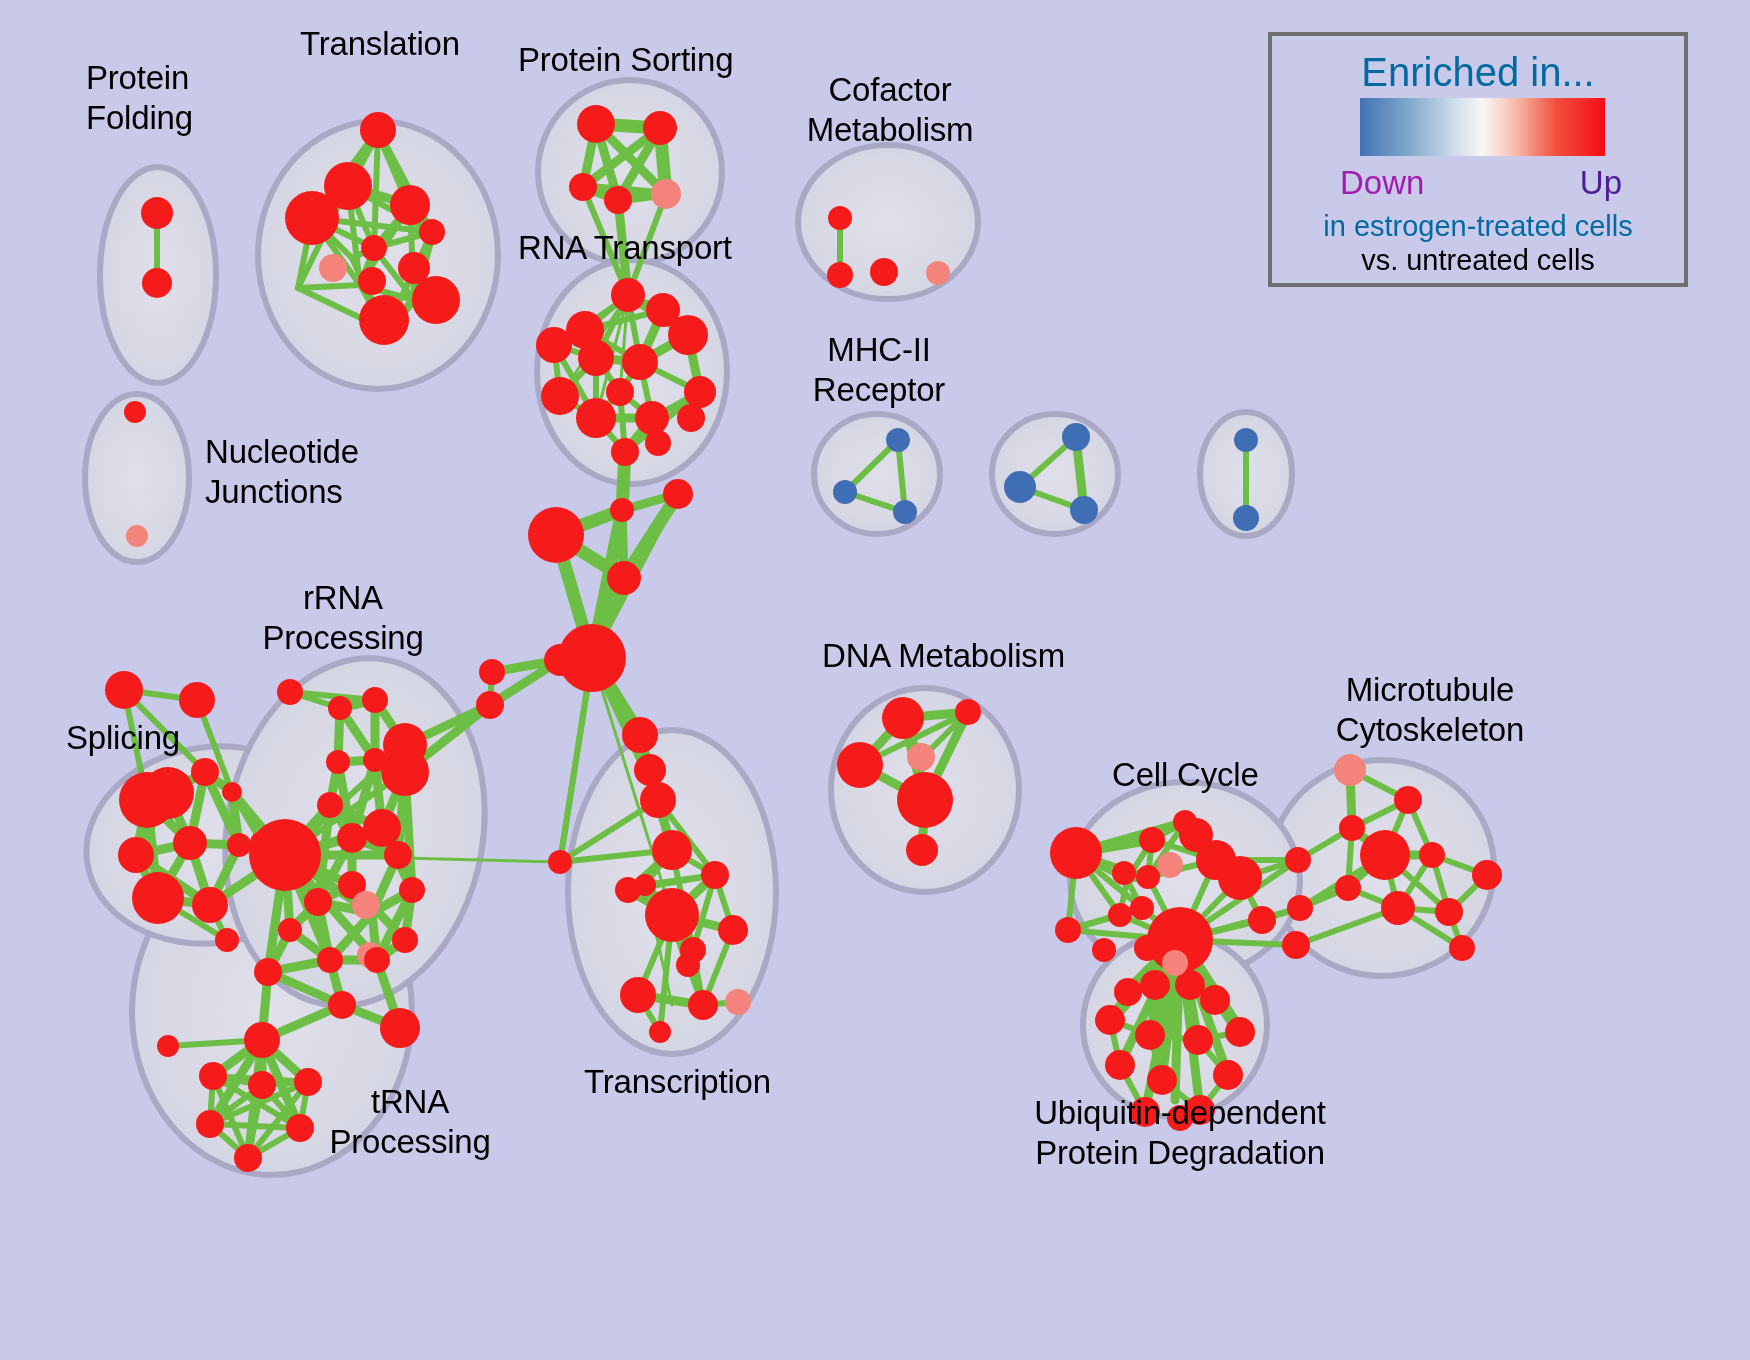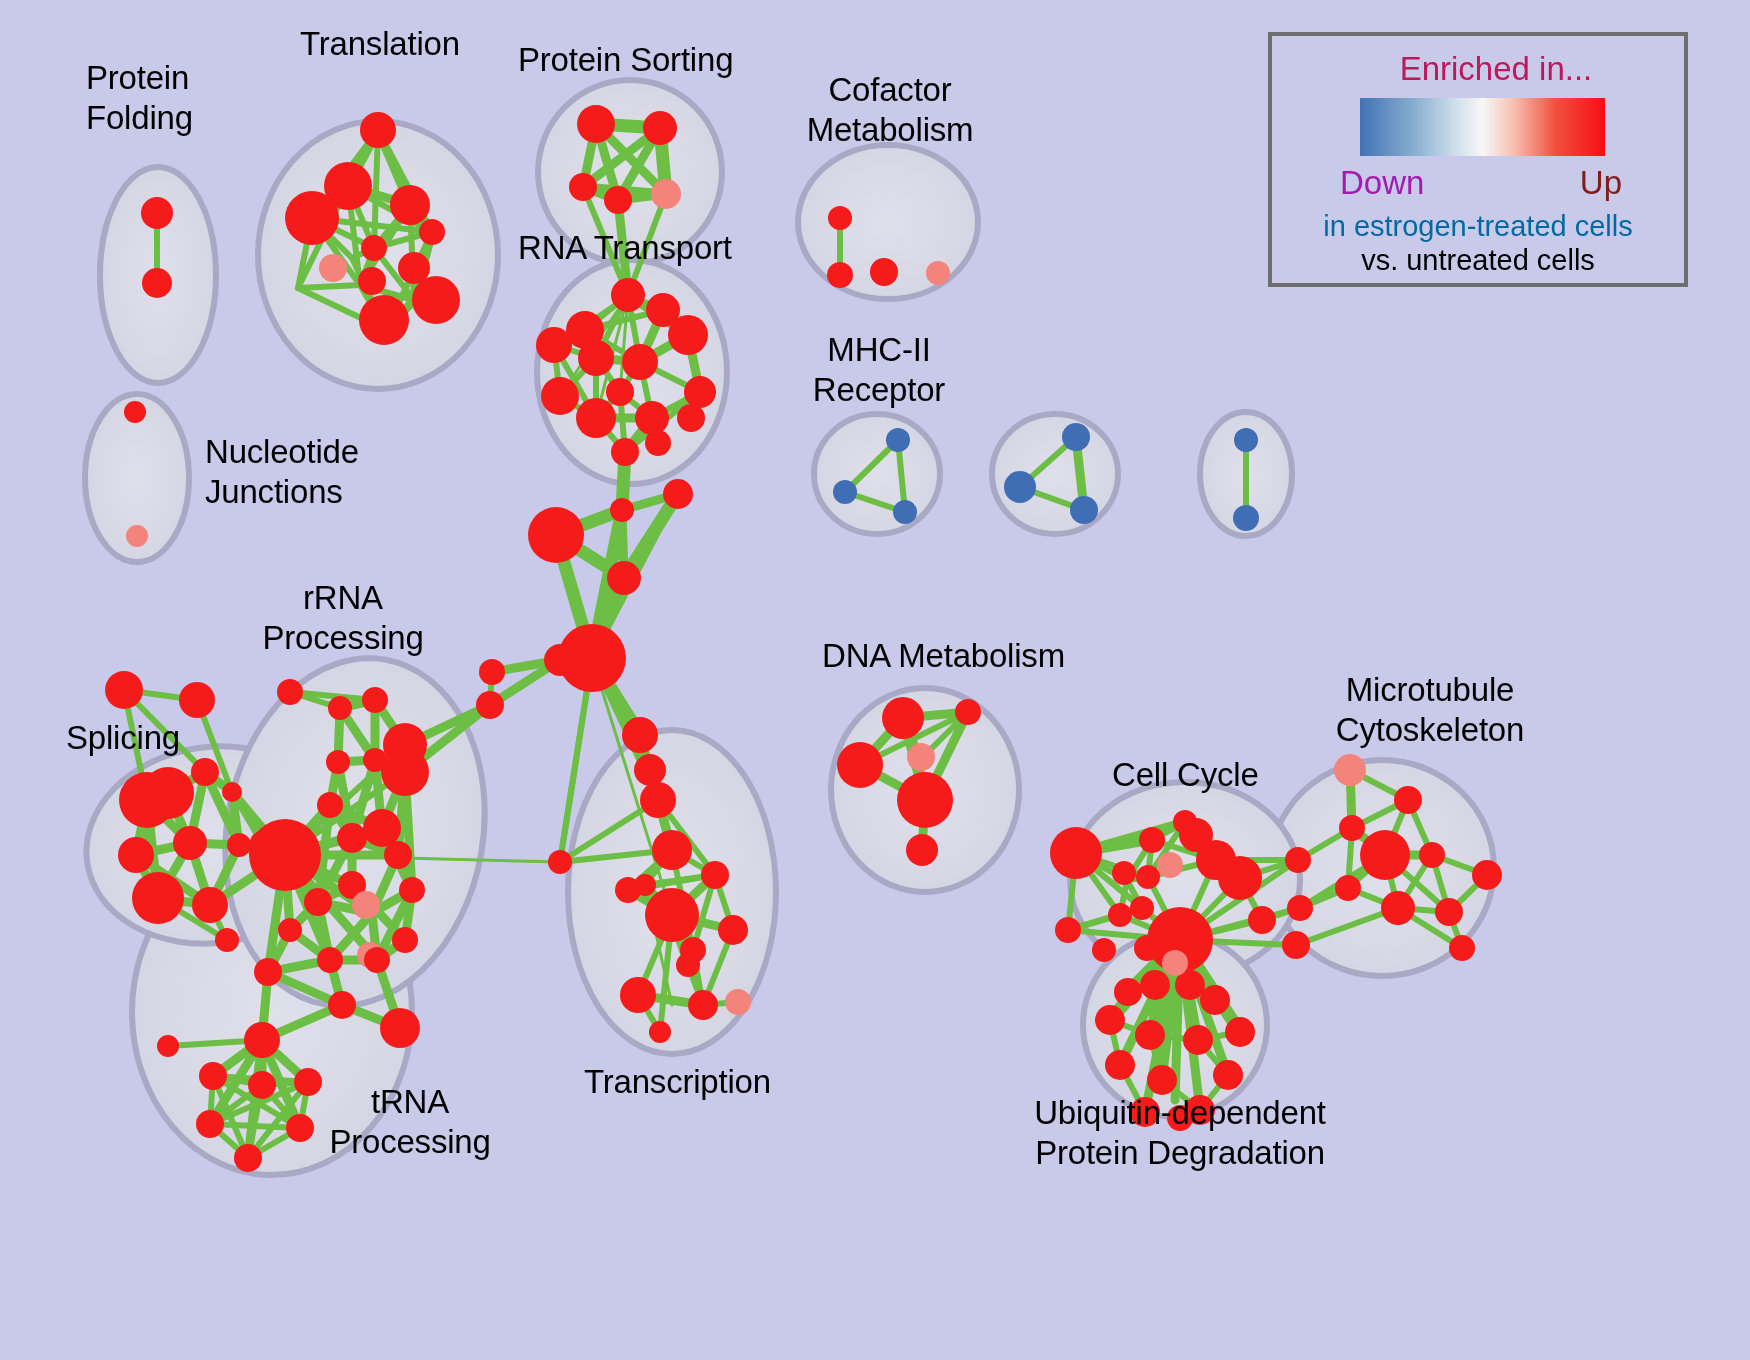--- a/index.html
+++ b/index.html
@@ -32,36 +32,35 @@
   #legend{
     position:absolute;
     left:1268px;top:32px;
     width:420px;height:255px;
     background:#c9caea;
     border:4px solid #6e6e6e;
     box-sizing:border-box;
   }
   #legend-title{
     position:absolute;left:0;top:14px;width:100%;
-    text-align:center;font-size:33px;color:#be185d;
+    text-align:center;font-size:40px;color:#0369a1;
     font-family:"Liberation Sans", sans-serif;
-    margin-left:18px;
   }
   #legend-bar{
     position:absolute;left:88px;top:62px;
     width:245px;height:58px;
     background:linear-gradient(to right,#4272b4 0%, #87aed0 22%, #ccdcea 38%, #f7f7f7 50%, #f7c3b5 62%, #f0503c 80%, #f70c15 100%);
   }
   #legend-down{
     position:absolute;left:68px;top:128px;
     font-size:33px;color:#a21caf;
   }
   #legend-up{
     position:absolute;right:62px;top:128px;
-    font-size:33px;color:#7f1d1d;
+    font-size:33px;color:#4c1d95;
   }
   #legend-sub1{
     position:absolute;left:0;top:174px;width:100%;
     text-align:center;font-size:29px;color:#0369a1;
   }
   #legend-sub2{
     position:absolute;left:0;top:208px;width:100%;
     text-align:center;font-size:29px;color:#000;
   }
 </style>

